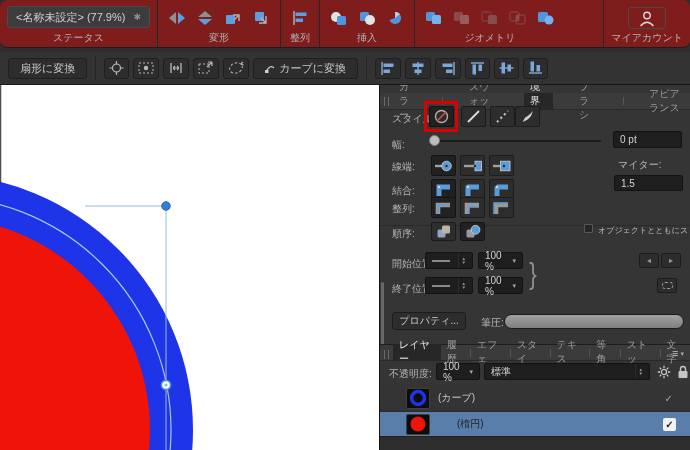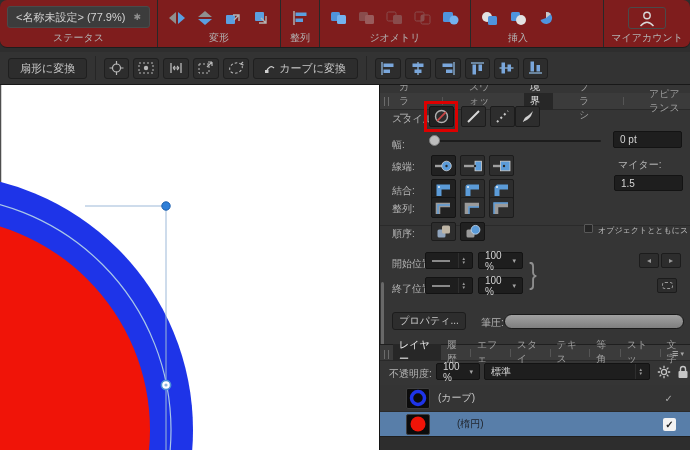--- a/index.html
+++ b/index.html
@@ -156,20 +156,45 @@
         </div>
       </div>
       <div class="group-label">整列</div>
     </div>
 
 
     <div class="group">
       <div class="icons">
         <div class="tbtn">
           <svg width="20" height="16">
+              <circle cx="7" cy="7" r="5" fill="#e2e2e2"></circle>
+              <rect x="8" y="6" width="9" height="9" rx="1.5" fill="#4f94dd"></rect>
+            </svg>
+        </div>
+        <div class="tbtn">
+          <svg width="20" height="16">
+              <rect x="3" y="2" width="9" height="9" rx="1.5" fill="#4f94dd"></rect>
+              <circle cx="13" cy="10" r="5" fill="#e2e2e2"></circle>
+            </svg>
+        </div>
+        <div class="tbtn">
+          <svg width="20" height="16">
+              <path d="M10 8 L10 2 A6 6 0 1 1 4.5 10 Z" fill="#4f94dd"></path>
+              <path d="M10 8 L10 2 A6 6 0 0 0 4.5 10 Z" fill="#c9c9c9" transform="rotate(180 10 8) translate(0 0)" opacity="0"></path>
+              <path d="M10 8 L15 4 A6 6 0 0 0 10 2 Z" fill="#c9c9c9"></path>
+            </svg>
+        </div>
+      </div>
+      <div class="group-label">挿入</div>
+    </div>
+
+    <div class="group">
+      <div class="icons">
+        <div class="tbtn">
+          <svg width="20" height="16">
               <rect x="2" y="2" width="9" height="9" rx="1.5" fill="#4f94dd"></rect>
               <rect x="8" y="5" width="9" height="9" rx="1.5" fill="#74b2ee"></rect>
             </svg>
         </div>
         <div class="tbtn dim">
           <svg width="20" height="16">
               <rect x="2" y="2" width="9" height="9" rx="1.5" fill="#9a9a9a"></rect>
               <rect x="8" y="5" width="9" height="9" rx="1.5" fill="#c4c4c4"></rect>
             </svg>
         </div>
@@ -187,45 +212,20 @@
             </svg>
         </div>
         <div class="tbtn">
           <svg width="20" height="16">
               <rect x="2" y="2" width="10" height="10" rx="1.5" fill="#4f94dd"></rect>
               <circle cx="13" cy="10" r="4.5" fill="#74b2ee"></circle>
             </svg>
         </div>
       </div>
       <div class="group-label">ジオメトリ</div>
-    </div>
-
-    <div class="group">
-      <div class="icons">
-        <div class="tbtn">
-          <svg width="20" height="16">
-              <circle cx="7" cy="7" r="5" fill="#e2e2e2"></circle>
-              <rect x="8" y="6" width="9" height="9" rx="1.5" fill="#4f94dd"></rect>
-            </svg>
-        </div>
-        <div class="tbtn">
-          <svg width="20" height="16">
-              <rect x="3" y="2" width="9" height="9" rx="1.5" fill="#4f94dd"></rect>
-              <circle cx="13" cy="10" r="5" fill="#e2e2e2"></circle>
-            </svg>
-        </div>
-        <div class="tbtn">
-          <svg width="20" height="16">
-              <path d="M10 8 L10 2 A6 6 0 1 1 4.5 10 Z" fill="#4f94dd"></path>
-              <path d="M10 8 L10 2 A6 6 0 0 0 4.5 10 Z" fill="#c9c9c9" transform="rotate(180 10 8) translate(0 0)" opacity="0"></path>
-              <path d="M10 8 L15 4 A6 6 0 0 0 10 2 Z" fill="#c9c9c9"></path>
-            </svg>
-        </div>
-      </div>
-      <div class="group-label">挿入</div>
     </div>
 
     <div class="group" style="margin-left:auto;">
       <div class="icons">
         <div class="account-btn">
           <svg width="18" height="17">
               <circle cx="9" cy="5.5" r="3.2" stroke="#d8d8d8" stroke-width="1.4" fill="none"></circle>
               <path d="M2.5 16 Q9 8.5 15.5 16" stroke="#d8d8d8" stroke-width="1.4" fill="none"></path>
             </svg>
         </div>

